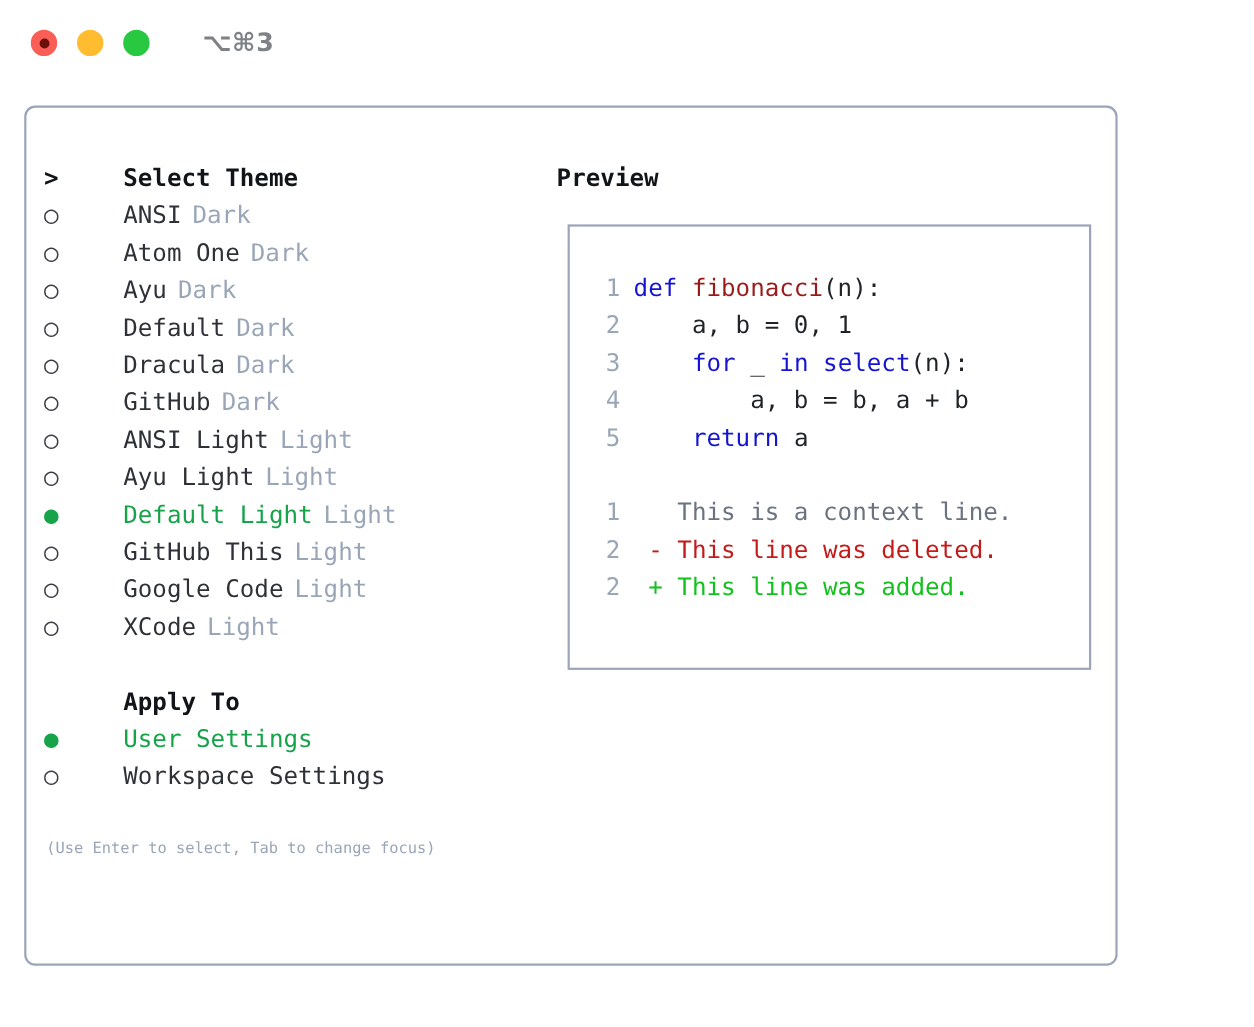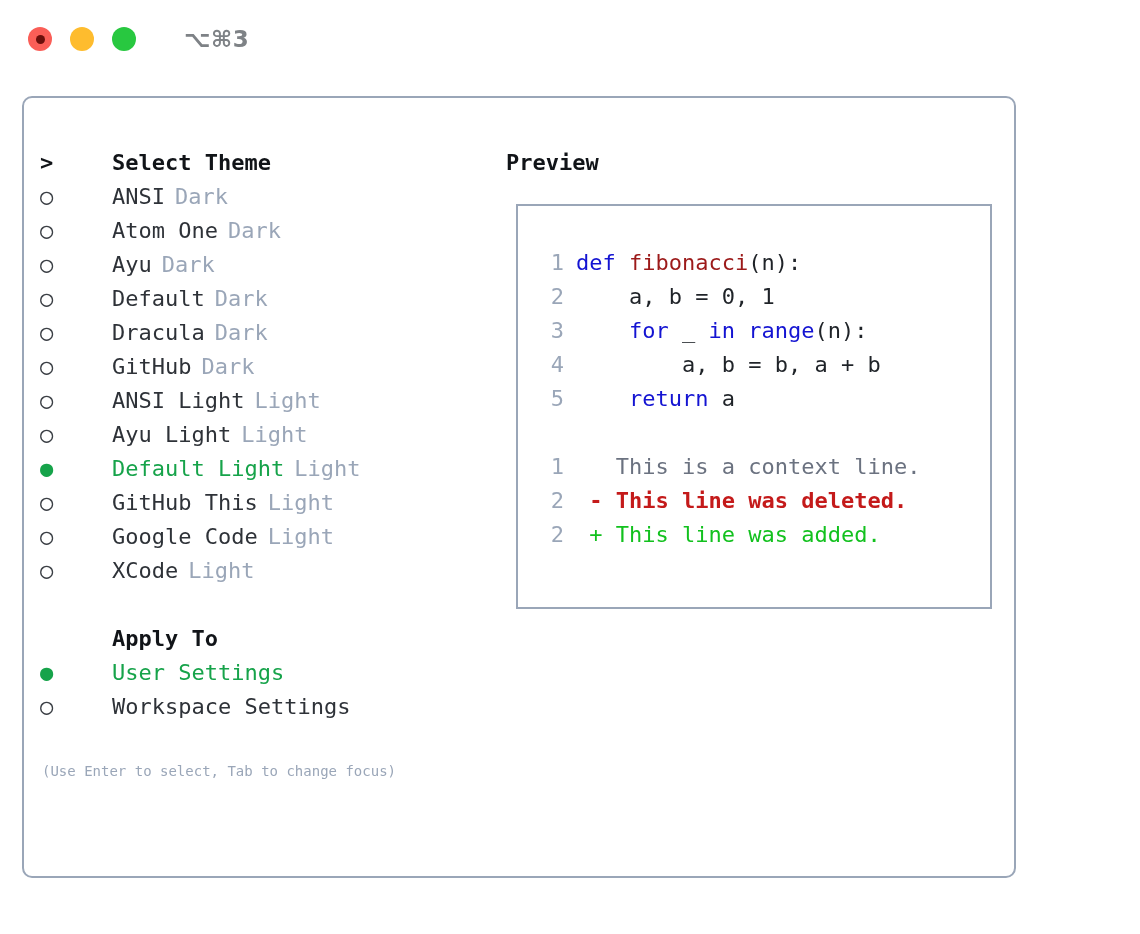--- a/index.html
+++ b/index.html
@@ -175,21 +175,21 @@
     color: #9aa6b8;
     margin-right: 12px;
   }
   .code-body { color: #1f2328; }
   .blank-line { height: 34px; }
 
   .tok-kw   { color: #1414d2; }
   .tok-fn   { color: #9c1a1a; }
   .tok-plain{ color: #1f2328; }
   .diff-ctx { color: #6b7280; }
-  .diff-del { color: #c41a1a; font-weight: bold; }
+  .diff-del { color: #c41a1a; }
   .diff-add { color: #12c11e; }
 </style>
 </head>
 <body>
 
 <div class="window">
 
   <div class="titlebar">
     <div class="lights">
       <span class="light red"></span>
@@ -238,21 +238,21 @@
 
         <div class="hint">(Use Enter to select, Tab to change focus)</div>
       </div>
 
       <div class="col-right">
         <div class="preview-title">Preview</div>
         <div class="preview-box">
           <div id="code-block">
               <div class="code-line"><span class="lnum">1</span><span class="code-body"><span class="tok-kw">def </span><span class="tok-fn">fibonacci</span><span class="tok-plain">(n):</span></span></div>
               <div class="code-line"><span class="lnum">2</span><span class="code-body"><span class="tok-plain">    a, b = 0, 1</span></span></div>
-              <div class="code-line"><span class="lnum">3</span><span class="code-body"><span class="tok-plain">    </span><span class="tok-kw">for</span><span class="tok-plain"> _ </span><span class="tok-kw">in</span><span class="tok-plain"> </span><span class="tok-kw">range</span><span class="tok-plain">(n):</span></span></div>
+              <div class="code-line"><span class="lnum">3</span><span class="code-body"><span class="tok-plain">    </span><span class="tok-kw">for</span><span class="tok-plain"> _ </span><span class="tok-kw">in</span><span class="tok-plain"> </span><span class="tok-kw">select</span><span class="tok-plain">(n):</span></span></div>
               <div class="code-line"><span class="lnum">4</span><span class="code-body"><span class="tok-plain">        a, b = b, a + b</span></span></div>
               <div class="code-line"><span class="lnum">5</span><span class="code-body"><span class="tok-plain">    </span><span class="tok-kw">return</span><span class="tok-plain"> a</span></span></div>
             </div>
           <div class="blank-line"></div>
           <div id="diff-block">
               <div class="code-line"><span class="lnum">1</span><span class="diff-ctx">   This is a context line.</span></div>
               <div class="code-line"><span class="lnum">2</span><span class="diff-del"> - This line was deleted.</span></div>
               <div class="code-line"><span class="lnum">2</span><span class="diff-add"> + This line was added.</span></div>
             </div>
         </div>

